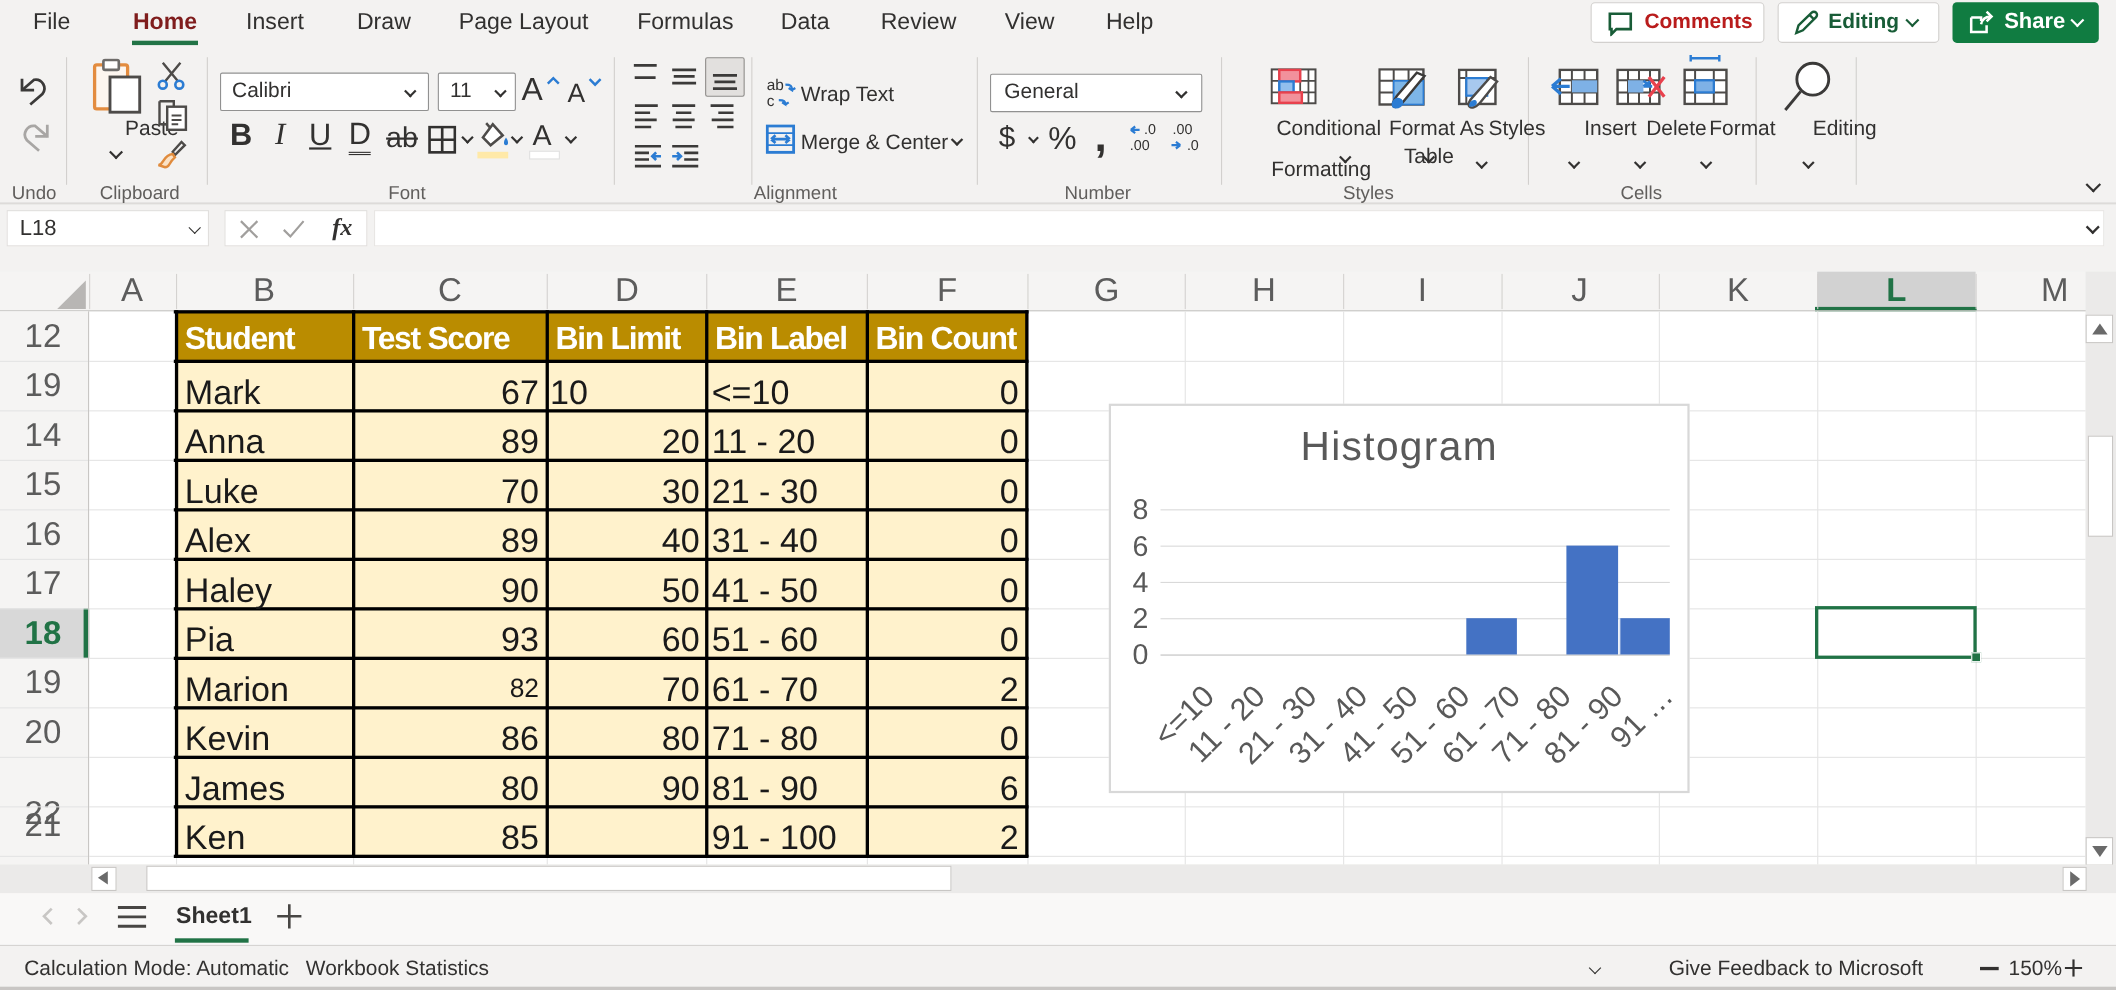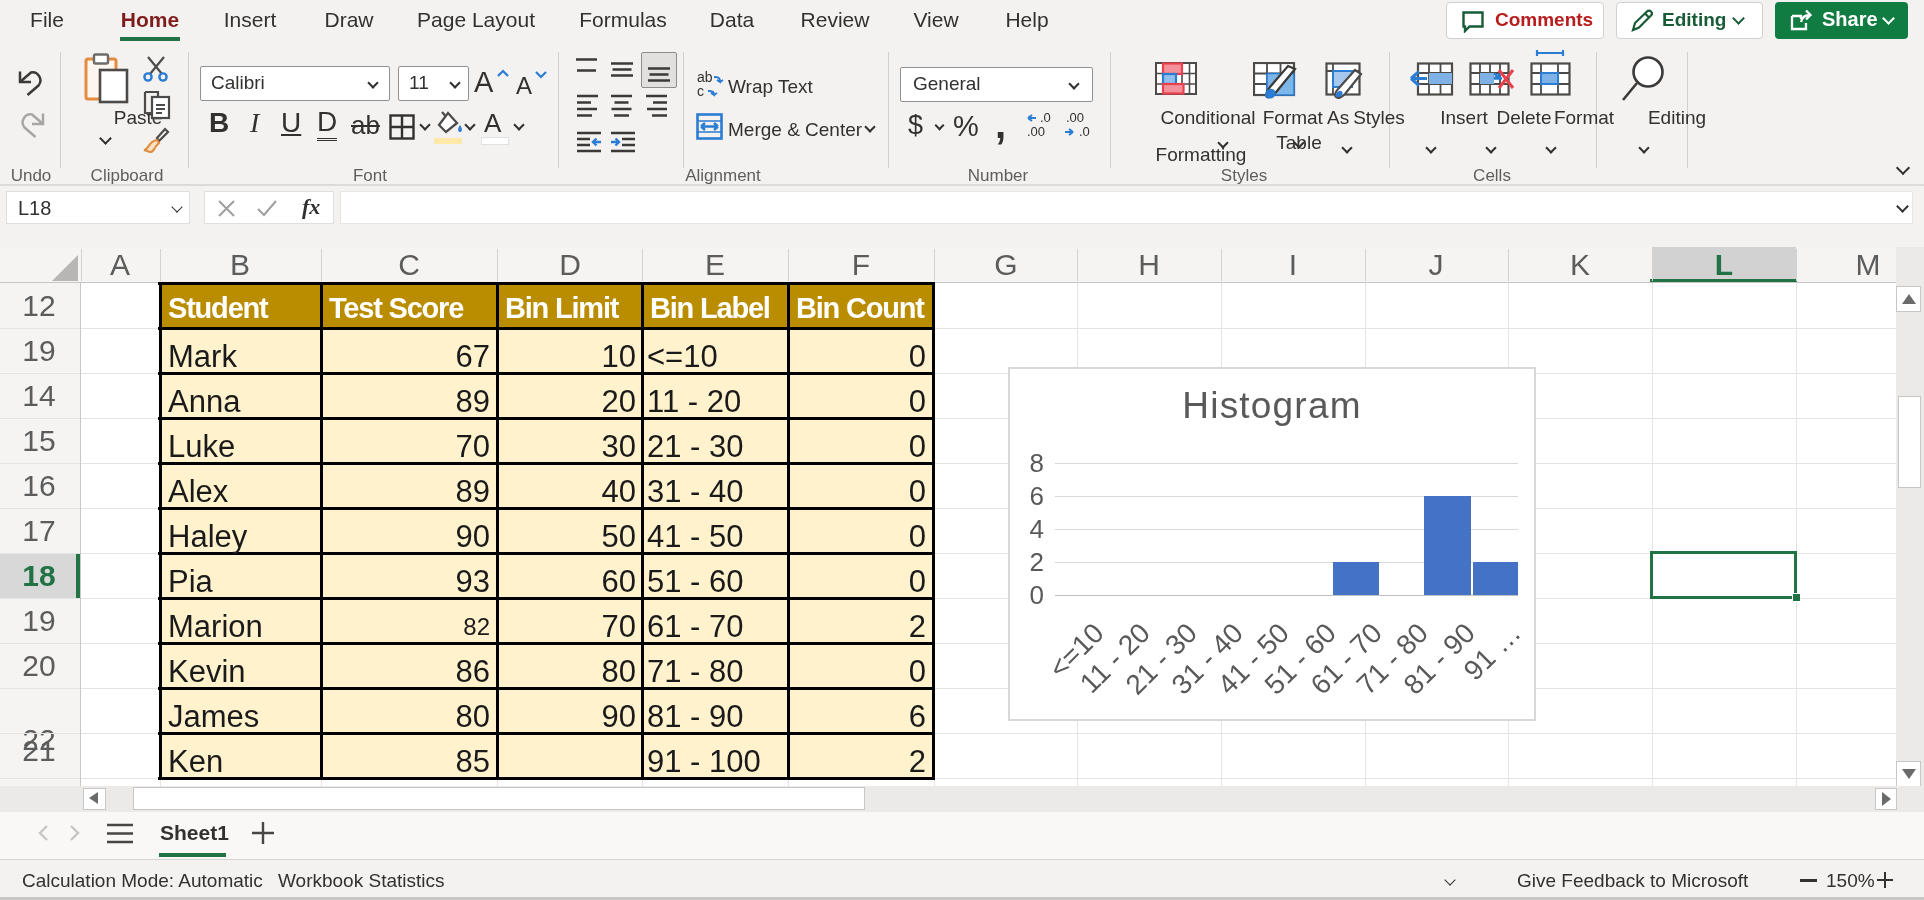--- a/index.html
+++ b/index.html
@@ -407,21 +407,21 @@
 <div class="abs" style="left:641px;top:282px;width:3px;height:497px;background:#000"></div>
 <div class="abs" style="left:787px;top:282px;width:3px;height:497px;background:#000"></div>
 <div class="abs" style="left:932px;top:282px;width:3px;height:497px;background:#000"></div>
 <span class="abs" style="left:168px;top:285px;width:150px;font-weight:700;text-align:left;font-size:29px;letter-spacing:-1.2px;color:#fff;line-height:46px;white-space:nowrap">Student</span>
 <span class="abs" style="left:329px;top:285px;width:160px;font-weight:700;text-align:left;font-size:29px;letter-spacing:-1.2px;color:#fff;line-height:46px;white-space:nowrap">Test Score</span>
 <span class="abs" style="left:505px;top:285px;width:130px;font-weight:700;text-align:left;font-size:29px;letter-spacing:-1.2px;color:#fff;line-height:46px;white-space:nowrap">Bin Limit</span>
 <span class="abs" style="left:650px;top:285px;width:130px;font-weight:700;text-align:left;font-size:29px;letter-spacing:-1.2px;color:#fff;line-height:46px;white-space:nowrap">Bin Label</span>
 <span class="abs" style="left:796px;top:285px;width:134px;font-weight:700;text-align:left;font-size:29px;letter-spacing:-1.2px;color:#fff;line-height:46px;white-space:nowrap">Bin Count</span>
 <span class="abs" style="left:168px;top:334px;width:145px;text-align:left;font-size:31px;color:#1a1a1a;line-height:46px;white-space:nowrap">Mark</span>
 <span class="abs" style="left:330px;top:334px;width:160px;text-align:right;font-size:31px;color:#1a1a1a;line-height:46px;white-space:nowrap">67</span>
-<span class="abs" style="left:500px;top:334px;width:136px;text-align:right;font-size:31px;color:#1a1a1a;line-height:46px;white-space:nowrap">10</span>
+<span class="abs" style="left:500px;top:334px;width:136px;font-size:31px;color:#1a1a1a;line-height:46px;white-space:nowrap">10</span>
 <span class="abs" style="left:647px;top:334px;width:135px;text-align:left;font-size:31px;color:#1a1a1a;line-height:46px;white-space:nowrap">&lt;=10</span>
 <span class="abs" style="left:790px;top:334px;width:136px;text-align:right;font-size:31px;color:#1a1a1a;line-height:46px;white-space:nowrap">0</span>
 <span class="abs" style="left:168px;top:379px;width:145px;text-align:left;font-size:31px;color:#1a1a1a;line-height:46px;white-space:nowrap">Anna</span>
 <span class="abs" style="left:330px;top:379px;width:160px;text-align:right;font-size:31px;color:#1a1a1a;line-height:46px;white-space:nowrap">89</span>
 <span class="abs" style="left:500px;top:379px;width:136px;text-align:right;font-size:31px;color:#1a1a1a;line-height:46px;white-space:nowrap">20</span>
 <span class="abs" style="left:647px;top:379px;width:135px;text-align:left;font-size:31px;color:#1a1a1a;line-height:46px;white-space:nowrap">11 - 20</span>
 <span class="abs" style="left:790px;top:379px;width:136px;text-align:right;font-size:31px;color:#1a1a1a;line-height:46px;white-space:nowrap">0</span>
 <span class="abs" style="left:168px;top:424px;width:145px;text-align:left;font-size:31px;color:#1a1a1a;line-height:46px;white-space:nowrap">Luke</span>
 <span class="abs" style="left:330px;top:424px;width:160px;text-align:right;font-size:31px;color:#1a1a1a;line-height:46px;white-space:nowrap">70</span>
 <span class="abs" style="left:500px;top:424px;width:136px;text-align:right;font-size:31px;color:#1a1a1a;line-height:46px;white-space:nowrap">30</span>

